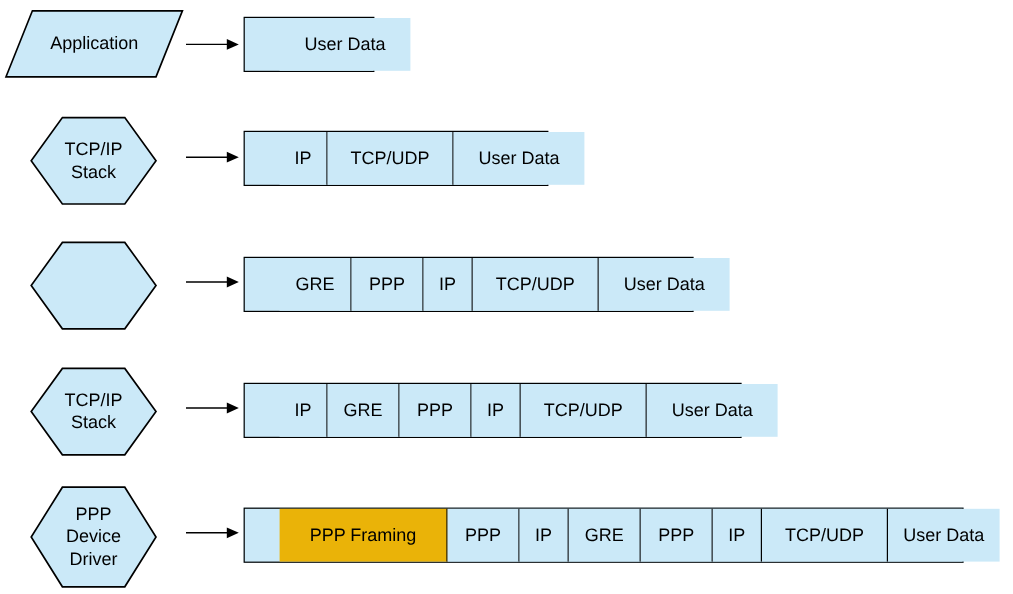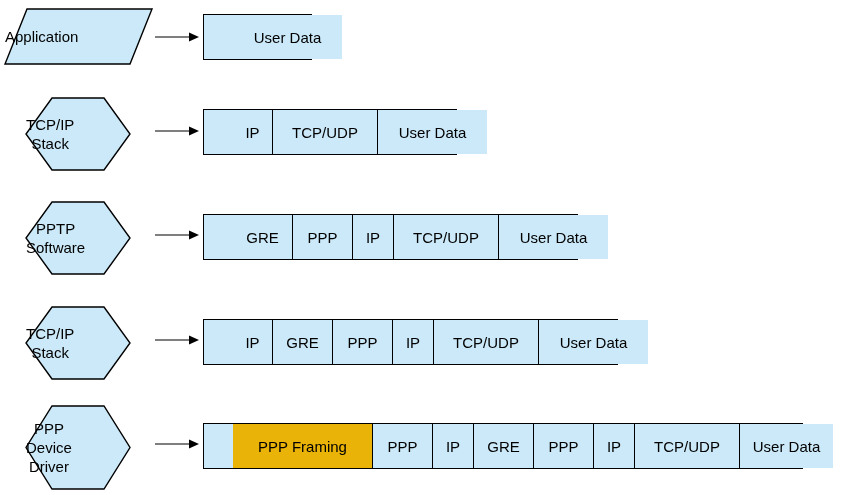--- a/index.html
+++ b/index.html
@@ -25,20 +25,21 @@
   .row {
     position: absolute;
     left: 0;
     width: 844px;
   }
   
   .stage {
     position: absolute;
     display: flex;
     align-items: center;
+    justify-content: center;
     text-align: center;
     box-sizing: border-box;
   }
   .stage svg {
     position: absolute;
     left: 0;
     top: 0;
     overflow: visible;
   }
   .stage .stage-label {
@@ -117,22 +118,20 @@
         <div class="seg" style="width: 40px; flex: 0 0 40px; background: rgb(203, 233, 248); border-right-color: rgb(0, 0, 0);">IP</div>
         <div class="seg" style="width: 105px; flex: 0 0 105px; background: rgb(203, 233, 248); border-right-color: rgb(0, 0, 0);">TCP/UDP</div>
         <div class="seg" style="width: 109px; flex: 0 0 109px; background: rgb(203, 233, 248); border-right-color: rgb(0, 0, 0);">User Data</div>
       </div>
     </div>
     <div class="row" style="top: 0px;">
       <div class="stage" style="left: 26px; top: 202px; width: 104px; height: 72px;">
         <svg width="104" height="72" viewBox="0 0 104 72">
           <polygon points="26,0 78,0 104,36 78,72 26,72 0,36" fill="#cbe9f8" stroke="#000000" stroke-width="1.4" stroke-linejoin="miter"></polygon>
         </svg>
-        <div class="stage-label">PPTP
-Software</div>
       </div>
       <div class="arrow" style="left: 155px; top: 229px; width: 44px;">
         <svg width="44" height="12" viewBox="0 0 44 12">
           <line x1="0" y1="6" x2="35" y2="6" stroke="#000000" stroke-width="1.2"></line>
           <polygon points="34,1.5 44,6 34,10.5" fill="#000000"></polygon>
         </svg>
       </div>
       <div class="packet" style="left: 203px; top: 214px; width: 375px; height: 46px; background: rgb(203, 233, 248); border-color: rgb(0, 0, 0);">
         <div class="seg" style="width: 60px; flex: 0 0 60px; background: rgb(203, 233, 248); border-right-color: rgb(0, 0, 0);">GRE</div>
         <div class="seg" style="width: 60px; flex: 0 0 60px; background: rgb(203, 233, 248); border-right-color: rgb(0, 0, 0);">PPP</div>

